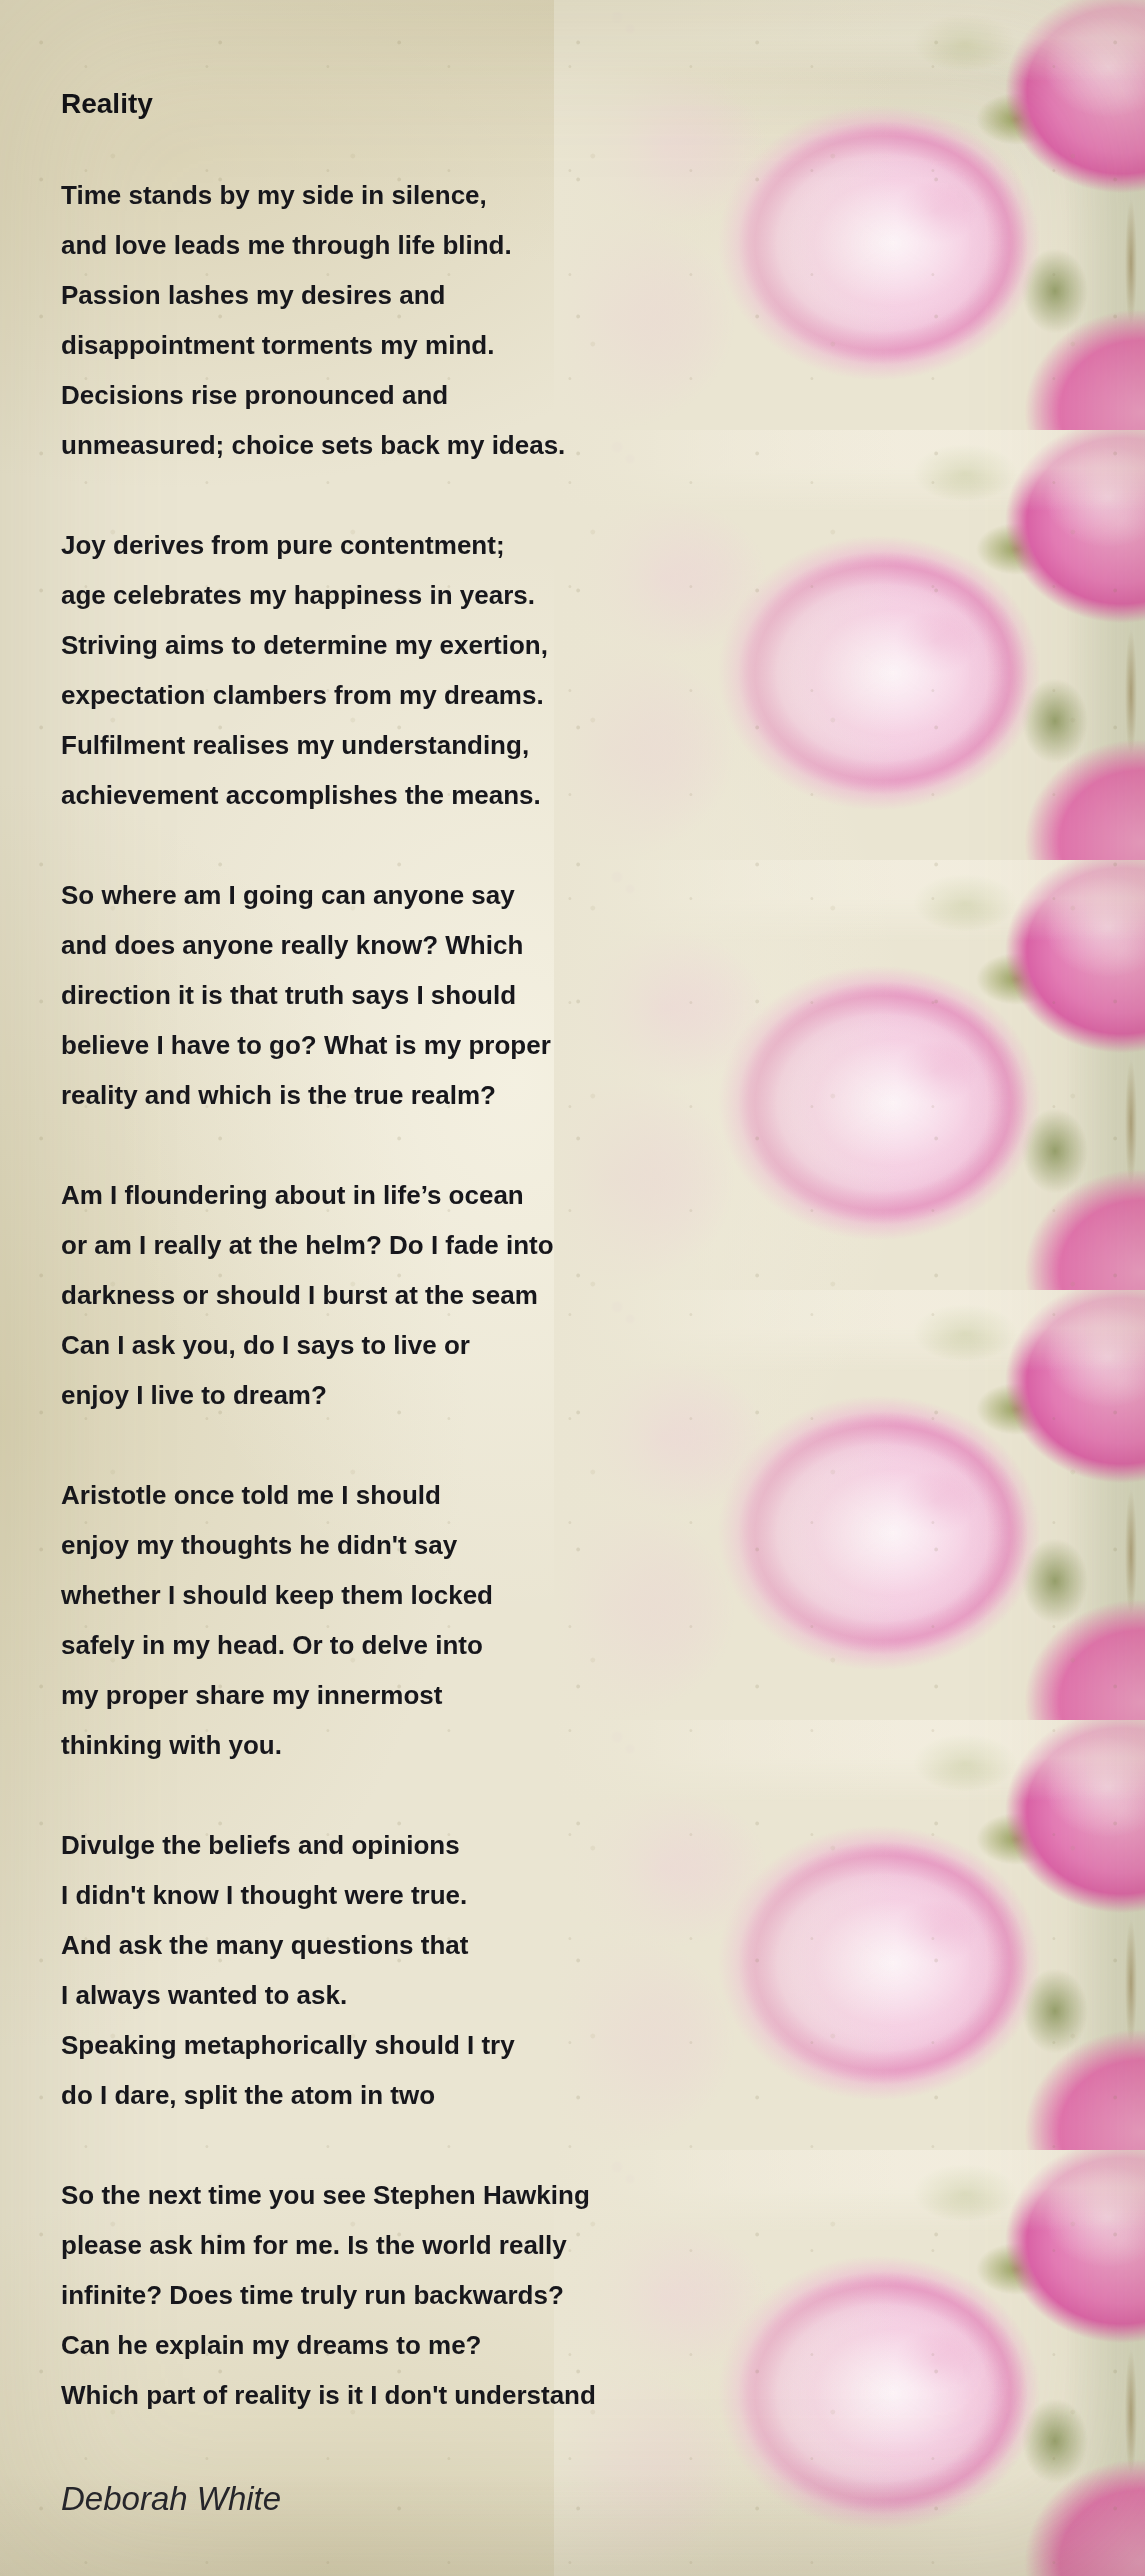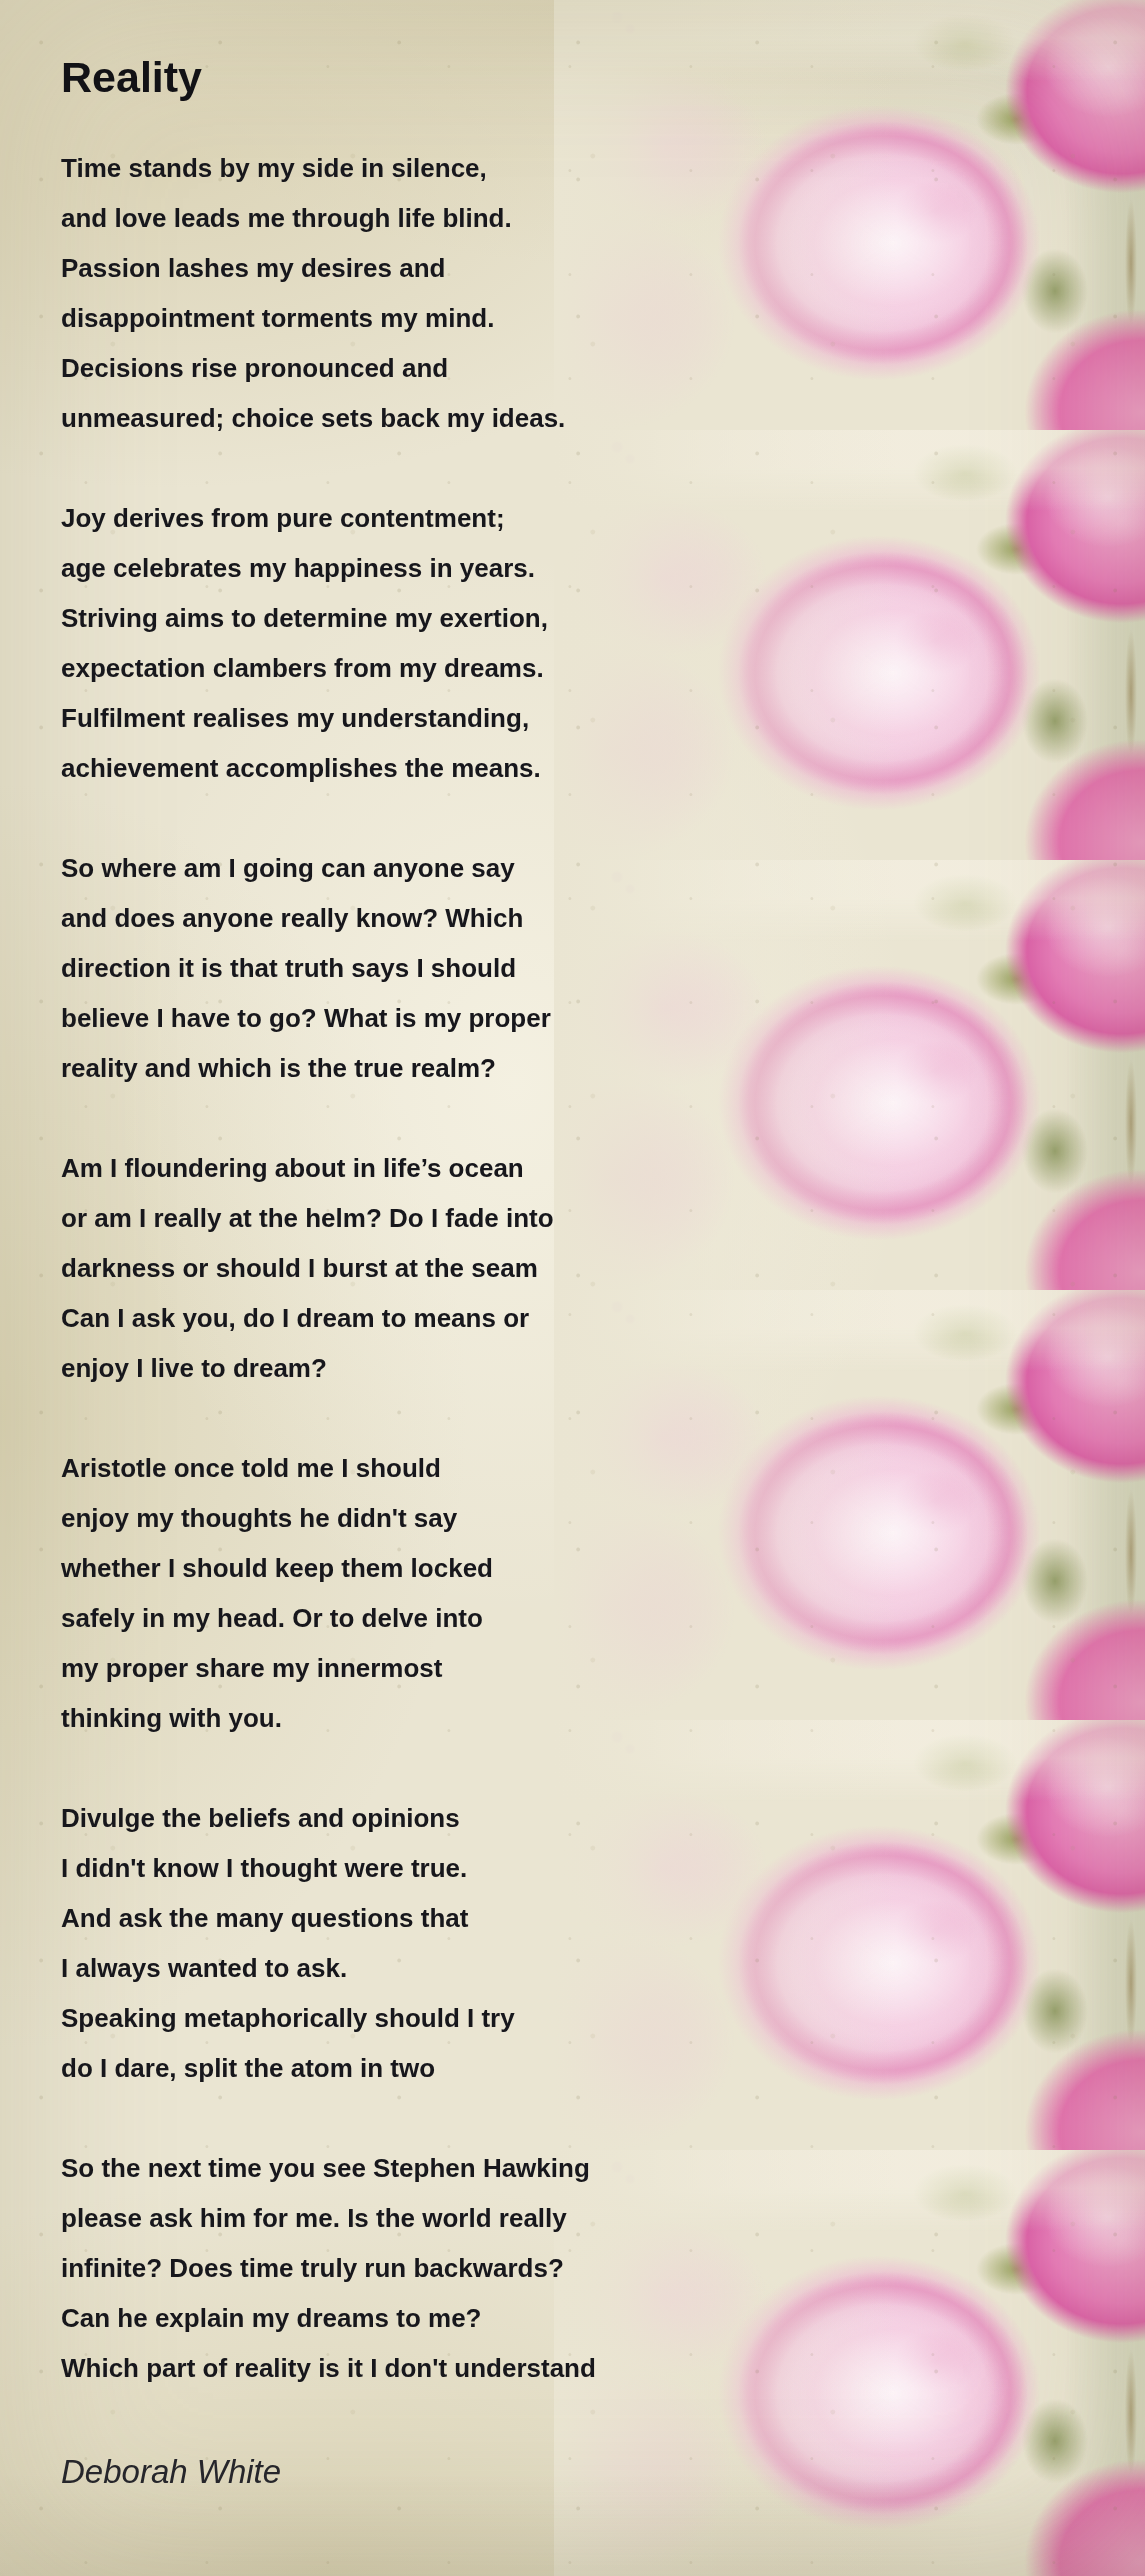--- a/index.html
+++ b/index.html
@@ -85,22 +85,22 @@
     background: linear-gradient(to bottom, rgba(0,0,0,0) 96%, rgba(120,112,90,0.10) 100%);
   }
 
   
   .content {
     position: absolute; left: 61px; top: 0; z-index: 5;
     width: 745px;
   }
   .title {
     margin: 0;
-    padding-top: 55px;
-    font-size: 43px;
+    padding-top: 82px;
+    font-size: 28px;
     line-height: 44px;
     font-weight: 700;
     color: #121216;
     letter-spacing: 0;
   }
   .stanzas { margin: 0; }
   .stanza { margin-top: 50px; }
   .stanza.first { margin-top: 44px; }
   .stanza.extra-gap { }
   .line {
@@ -153,21 +153,21 @@
           <div class="line">So where am I going can anyone say</div>
           <div class="line">and does anyone really know? Which</div>
           <div class="line">direction it is that truth says I should</div>
           <div class="line">believe I have to go? What is my proper</div>
           <div class="line">reality and which is the true realm?</div>
         </div>
         <div class="stanza">
           <div class="line">Am I floundering about in life’s ocean</div>
           <div class="line">or am I really at the helm? Do I fade into</div>
           <div class="line">darkness or should I burst at the seam</div>
-          <div class="line">Can I ask you, do I dream to means or</div>
+          <div class="line">Can I ask you, do I says to live or</div>
           <div class="line">enjoy I live to dream?</div>
         </div>
         <div class="stanza">
           <div class="line">Aristotle once told me I should</div>
           <div class="line">enjoy my thoughts he didn't say</div>
           <div class="line">whether I should keep them locked</div>
           <div class="line">safely in my head. Or to delve into</div>
           <div class="line">my proper share my innermost</div>
           <div class="line">thinking with you.</div>
         </div>

